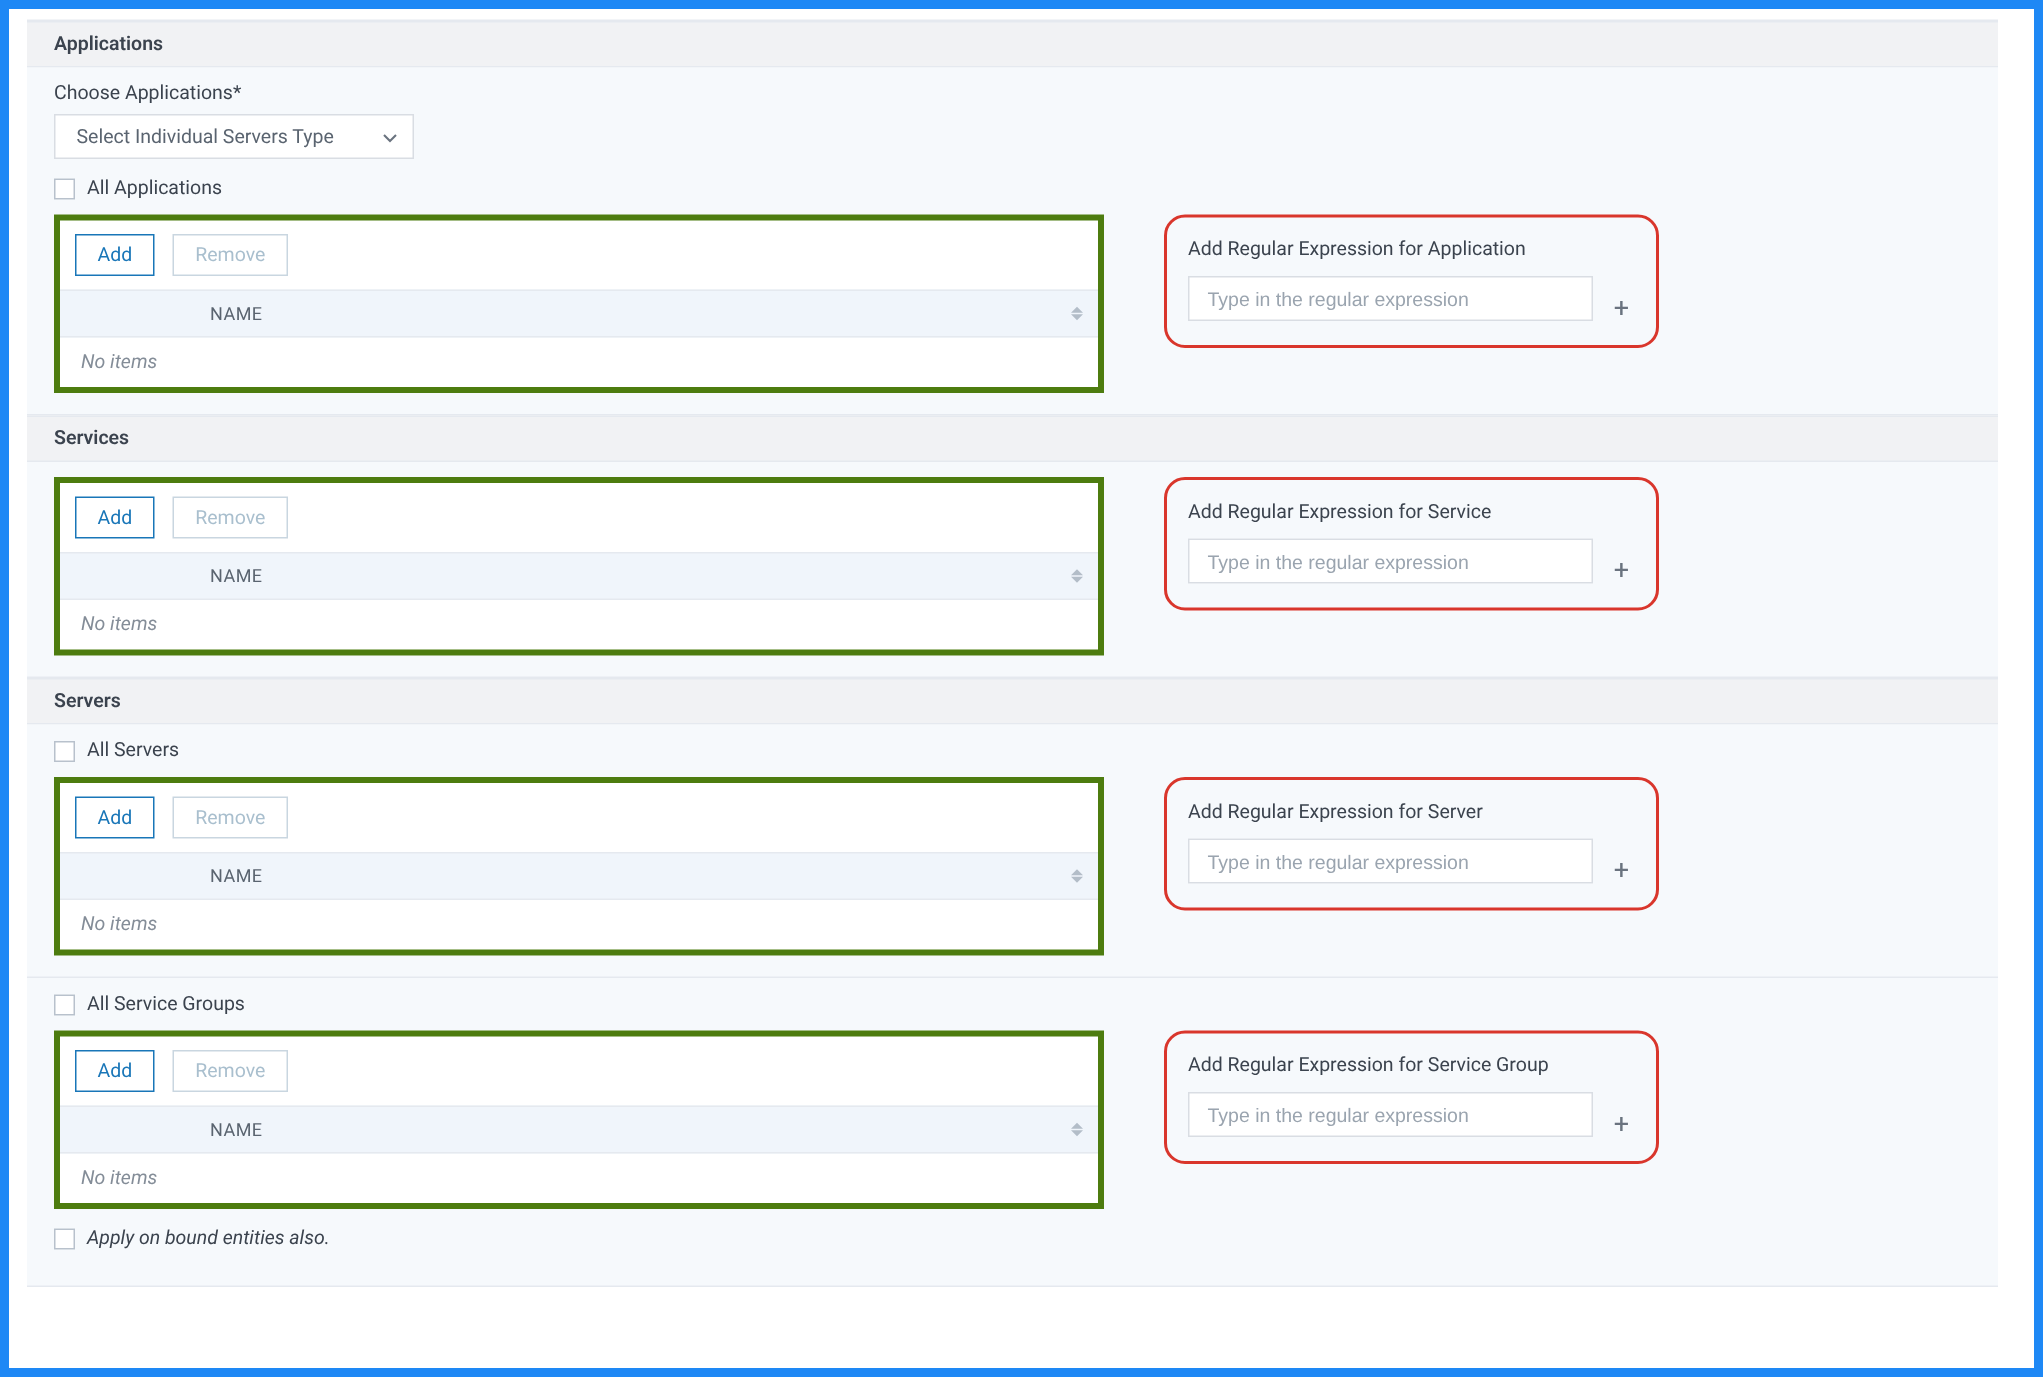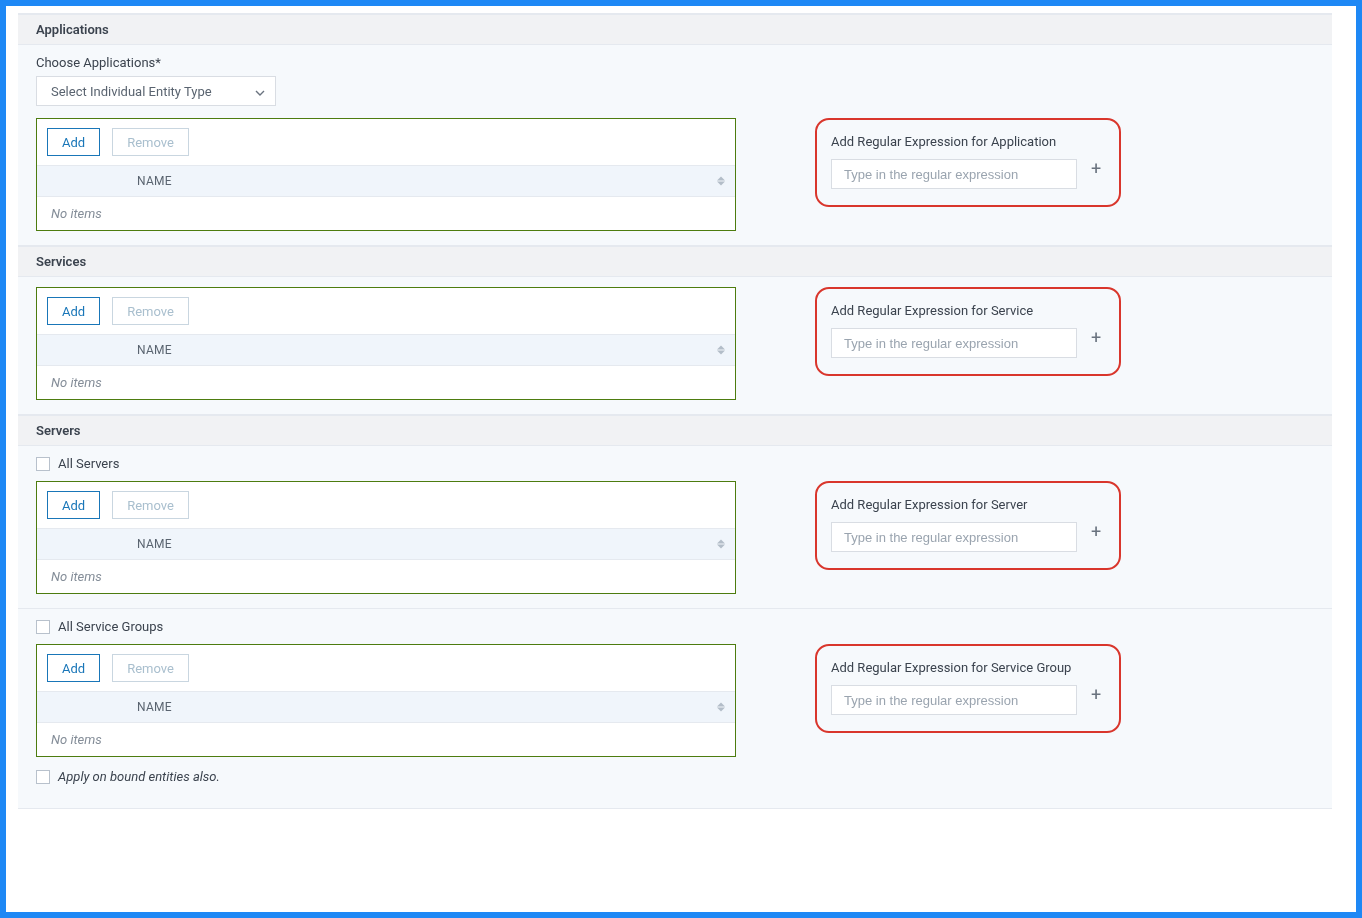--- a/index.html
+++ b/index.html
@@ -85,25 +85,25 @@
     background: #fff;
     display: inline-block;
   }
 
   .two-col {
     display: flex;
     align-items: flex-start;
     gap: 40px;
   }
   .left-col { flex: 1 1 auto; max-width: 700px; }
-  .right-col { width: 306px; margin-left: 39px; }
+  .right-col { width: 330px; }
 
   .table-box {
     background: #fff;
-    border: 1px solid #4d7c0f;
+    border: 4px solid #4d7c0f;
   }
   .btn-row {
     display: flex; gap: 12px;
     padding: 9px 10px;
   }
   .btn {
     height: 28px;
     padding: 0 14px;
     font-size: 13px;
     background: #fff;
@@ -157,21 +157,21 @@
     border-radius: 14px;
     padding: 14px 14px 16px 14px;
     position: relative;
   }
   .regex-label {
     font-size: 13px;
     color: #3b434e;
     margin-bottom: 10px;
   }
   .regex-input-row {
-    display: flex; align-items: flex-start; gap: 10px;
+    display: flex; align-items: flex-end; gap: 10px;
   }
   .regex-input {
     flex: 1;
     height: 30px;
     border: 1px solid #d9dde3;
     padding: 0 12px;
     font-size: 13px;
     color: #5a6470;
   }
   .regex-input::placeholder { color: #9aa4af; }
@@ -193,28 +193,32 @@
 
 <div class="outer-frame">
   <div class="inner-wrap">
 
     <div class="top-sliver"></div>
 
     <div class="section-header">Applications</div>
     <div class="section-body">
       <div class="field-label">Choose Applications*</div>
       <div class="dropdown">
-        <span>Select Individual Entity Type</span>
+        <span>Select Individual Servers Type</span>
         <span class="chev">
           <svg viewBox="0 0 10 10" width="10" height="10">
               <path d="M1 3 L5 7 L9 3" fill="none" stroke="#6a737f" stroke-width="1.4"></path>
             </svg>
         </span>
       </div>
 
+      <div class="checkbox-row">
+        <span class="checkbox"></span>
+        <span>All Applications</span>
+      </div>
 
       <div class="two-col">
         <div class="left-col">
           <div class="table-box">
             <div class="btn-row">
               <div class="btn">Add</div>
               <div class="btn disabled">Remove</div>
             </div>
             <div class="thead">
               <div class="th-check"></div>

